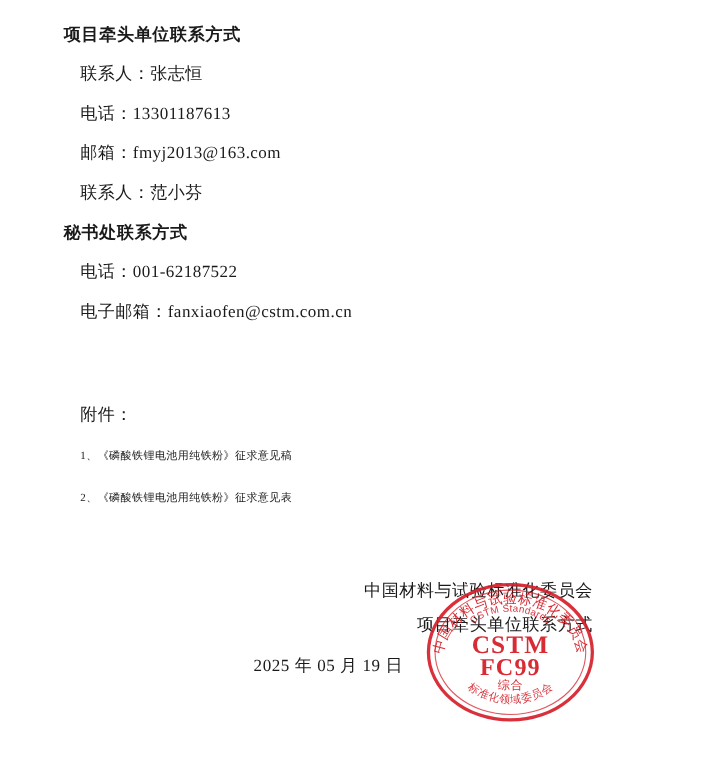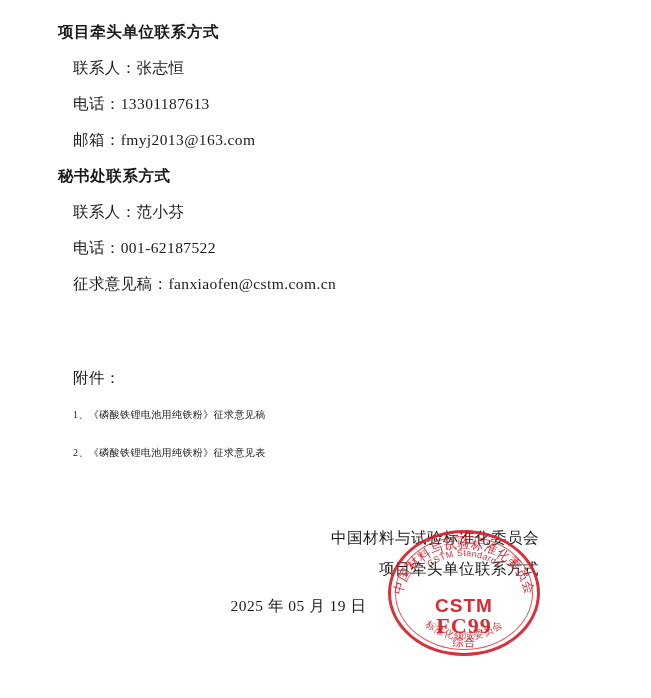--- a/index.html
+++ b/index.html
@@ -108,26 +108,25 @@
   .seal-center {
     position: absolute;
     left: 0;
     top: 46px;
     width: 152px;
     text-align: center;
     color: #d6202a;
     opacity: 0.95;
   }
   .seal-cstm {
-    font-family: Liberation Sans, sans-serif;
+    font-family: Liberation Serif, serif;
     font-weight: bold;
-    font-size: 19px;
+    font-size: 23px;
     letter-spacing: 1px;
     line-height: 21px;
-    margin-top: 19px;
   }
   .seal-code {
     font-family: "Liberation Serif", serif;
     font-weight: bold;
     font-size: 22px;
     letter-spacing: 1px;
     line-height: 19px;
   }
   .seal-sub {
     font-family: "Liberation Sans", sans-serif;
@@ -160,24 +159,24 @@
 </head>
 <body>
 
 <div class="page">
 
   <div class="line heading">项目牵头单位联系方式</div>
   <div class="line indent1">联系人：张志恒</div>
   <div class="line indent1">电话：13301187613</div>
   <div class="line indent1">邮箱：fmyj2013@163.com</div>
 
+  <div class="line indent1">联系人：范小芬</div>
   <div class="line heading">秘书处联系方式</div>
-  <div class="line indent1">联系人：范小芬</div>
   <div class="line indent1">电话：001-62187522</div>
-  <div class="line indent1">征求意见稿：fanxiaofen@cstm.com.cn</div>
+  <div class="line indent1">电子邮箱：fanxiaofen@cstm.com.cn</div>
 
   <div class="spacer-lg"></div>
 
   <div class="attach-title indent1">附件：</div>
   <div class="attach-item indent1">1、《磷酸铁锂电池用纯铁粉》征求意见稿</div>
   <div class="attach-item indent1">2、《磷酸铁锂电池用纯铁粉》征求意见表</div>
 
   <div class="signature-block">
     <div class="sig-line">中国材料与试验标准化委员会</div>
     <div class="sig-line">项目牵头单位联系方式</div>

